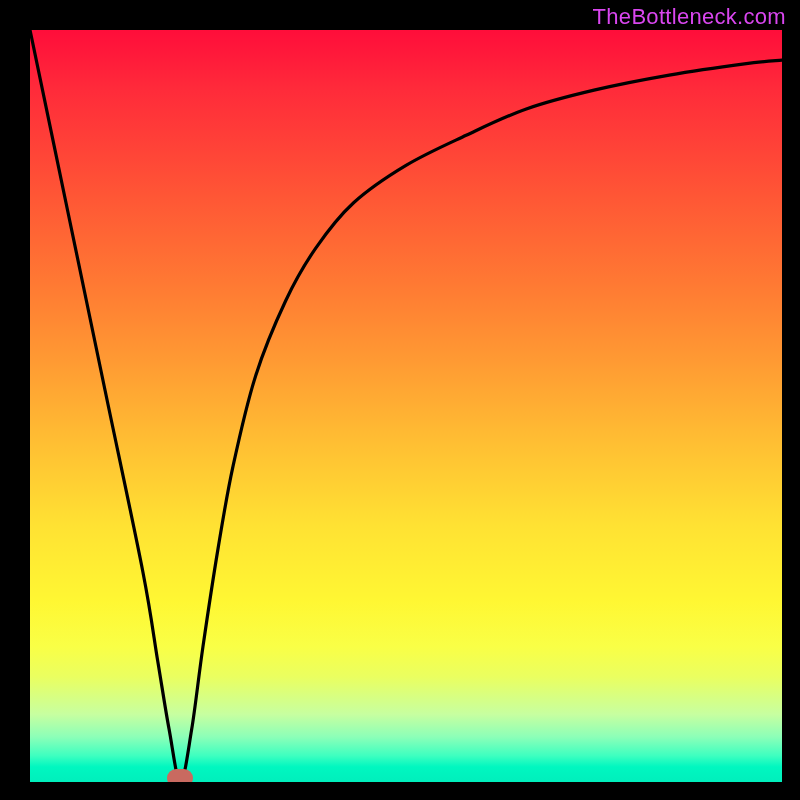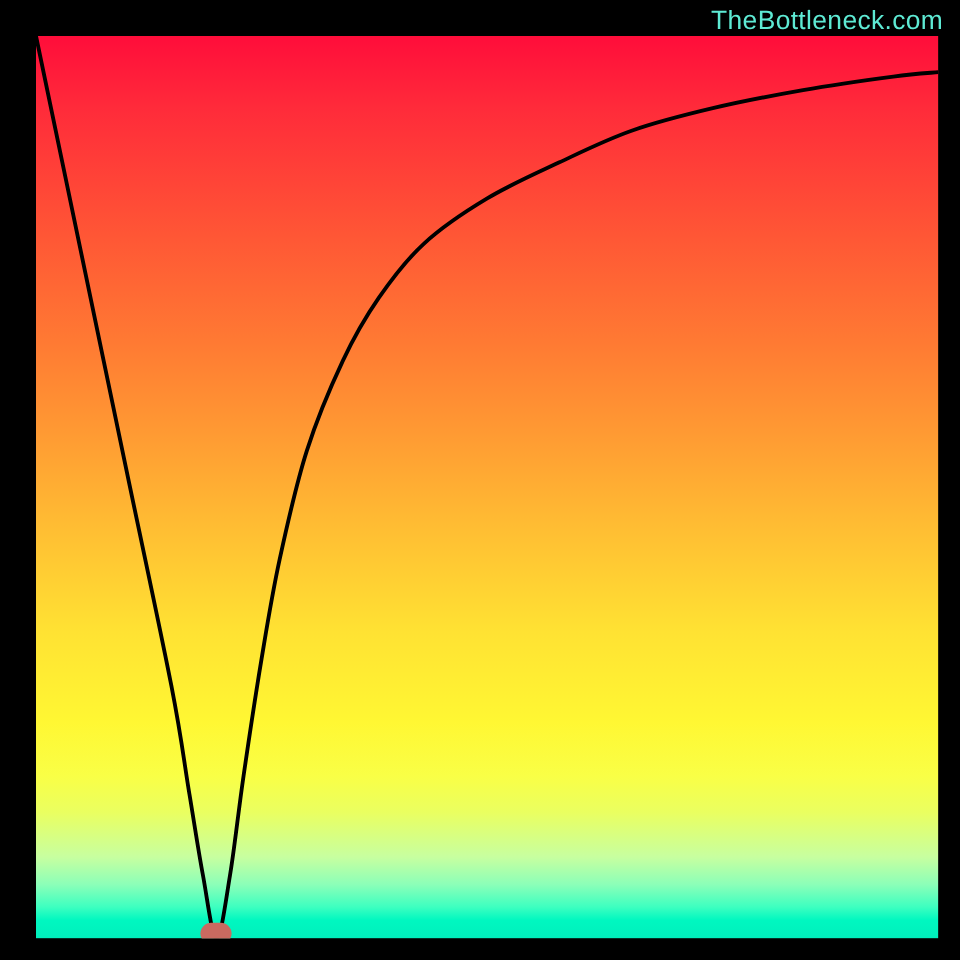--- a/index.html
+++ b/index.html
@@ -14,21 +14,21 @@
   .frame {
     position: relative;
     width: 800px;
     height: 800px;
     background: #000;
   }
   .watermark {
     position: absolute;
     top: 4px;
     right: 14px;
-    color: #5eead4;
+    color: #d946ef;
     font-size: 22px;
     font-weight: 500;
     letter-spacing: 0.3px;
     z-index: 30;
   }
   .plot-area {
     position: absolute;
     left: 30px;
     top: 30px;
     width: 752px;

